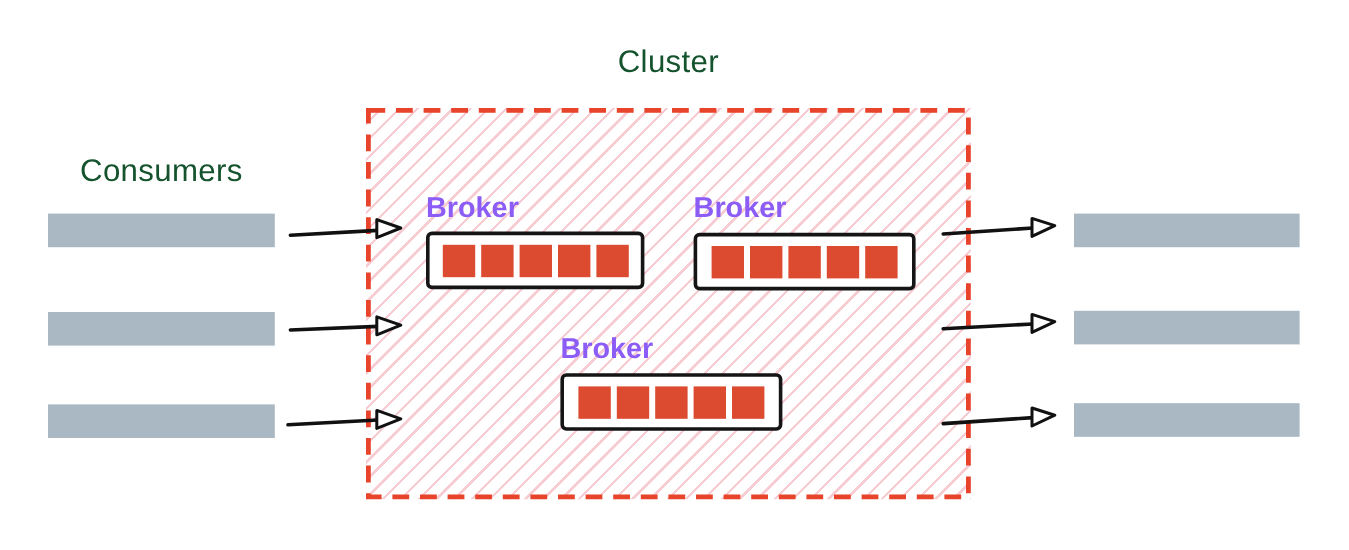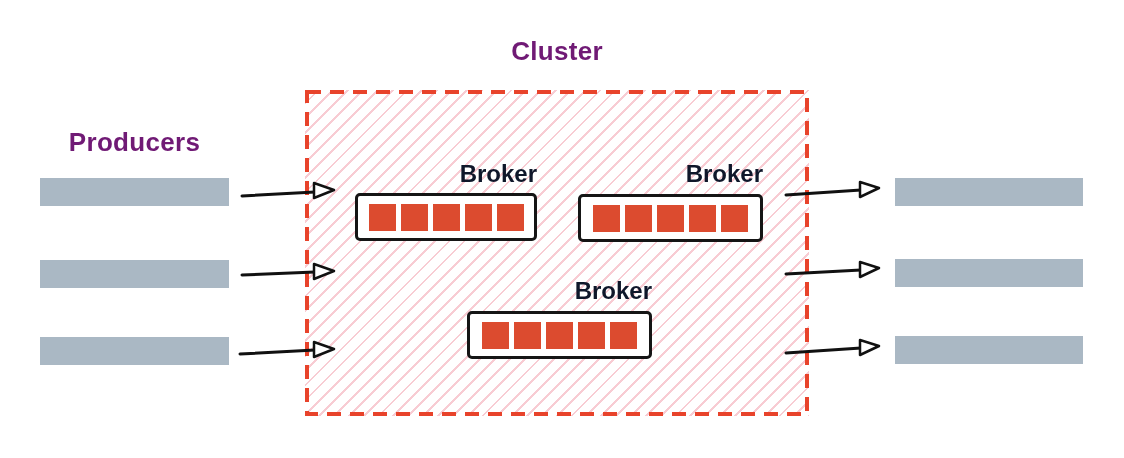--- a/index.html
+++ b/index.html
@@ -8,24 +8,24 @@
     width: 1124px;
     height: 458px;
     background: #ffffff;
     font-family: "Liberation Sans", sans-serif;
     overflow: hidden;
     color: #1a1a1a;
   }
   .diagram-label {
     position: absolute;
     font-size: 26px;
-    font-weight: 700;
+    font-weight: 400;
     letter-spacing: 0.3px;
     text-align: center;
-    color: #701a75;
+    color: #14532d;
     white-space: nowrap;
   }
   .cluster-title { left: 305px; top: 36px; width: 504px; }
   .producers-title { left: 40px; top: 127px; width: 189px; }
   .consumers-title { left: 895px; top: 127px; width: 188px; }
 
   .cluster-hatch {
     position: absolute;
     left: 305px; top: 90px;
     width: 504px; height: 326px;
@@ -51,22 +51,22 @@
   .producer-col .bar:nth-child(3) { top: 337px; }
   .consumer-col .bar { left: 895px; width: 188px; }
   .consumer-col .bar:nth-child(1) { top: 178px; }
   .consumer-col .bar:nth-child(2) { top: 259px; }
   .consumer-col .bar:nth-child(3) { top: 336px; }
 
   .broker-label {
     position: absolute;
     font-size: 24px;
     font-weight: 600;
-    text-align: right;
-    color: #0f172a;
+    text-align: left;
+    color: #8b5cf6;
     white-space: nowrap;
   }
   .broker-label-1 { left: 355px; top: 160px; width: 182px; }
   .broker-label-2 { left: 578px; top: 160px; width: 185px; }
   .broker-label-3 { left: 467px; top: 277px; width: 185px; }
 
   .broker-box {
     position: absolute;
     height: 42px;
     background: #ffffff;
@@ -118,21 +118,21 @@
       <path d="M786,274 L861,270" fill="none" stroke="#111" stroke-width="3" stroke-linecap="round"></path>
       <polygon points="860,262 879,268 860,277" fill="#ffffff" stroke="#111" stroke-width="2.5" stroke-linejoin="round"></polygon>
     </g>
     <g>
       <path d="M786,353 L861,348" fill="none" stroke="#111" stroke-width="3" stroke-linecap="round"></path>
       <polygon points="860,340 879,346 860,355" fill="#ffffff" stroke="#111" stroke-width="2.5" stroke-linejoin="round"></polygon>
     </g>
   </svg>
 
   <div class="diagram-label cluster-title">Cluster</div>
-  <div class="diagram-label producers-title">Producers</div>
+  <div class="diagram-label producers-title">Consumers</div>
 
   <div class="producer-col">
     <div class="bar"></div>
   <div class="bar"></div>
       <div class="bar"></div>
     </div>
 
   <div class="consumer-col">
     <div class="bar"></div>
   <div class="bar"></div>

